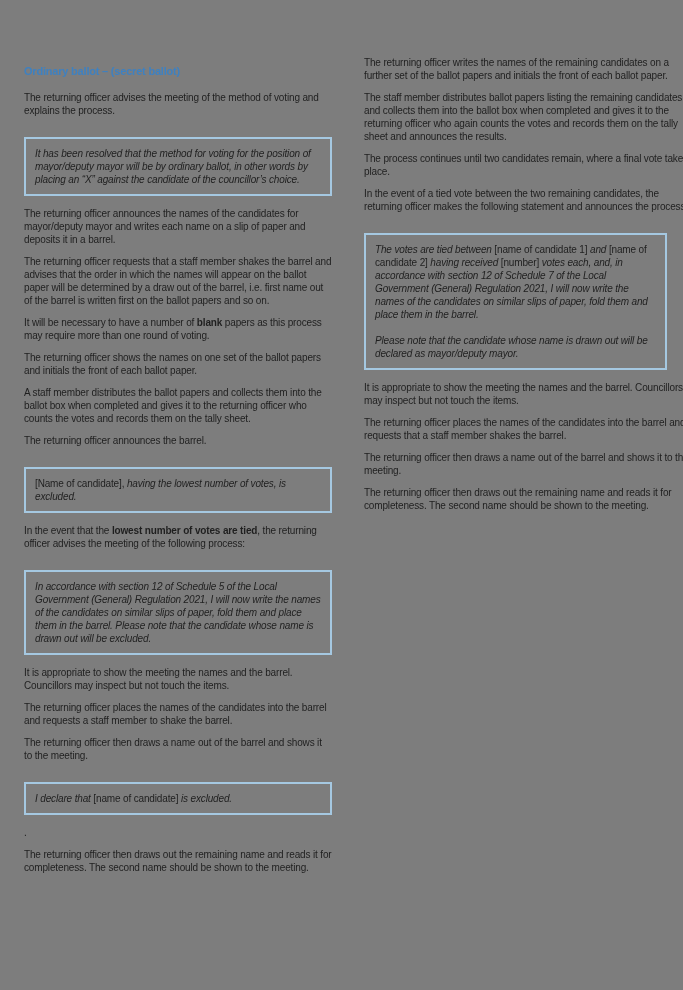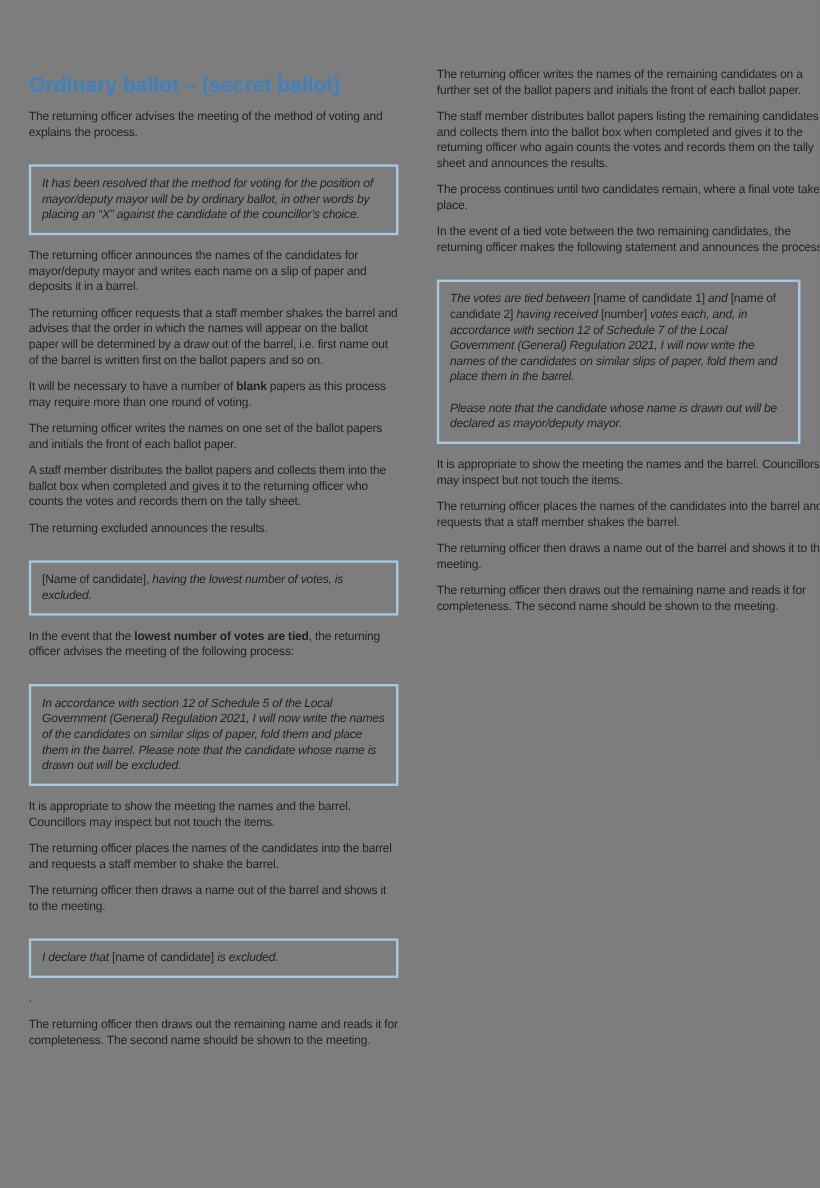--- a/index.html
+++ b/index.html
@@ -14,21 +14,21 @@
   }
   .col {
     position: absolute;
     font-size: 10px;
     line-height: 13px;
     letter-spacing: -0.15px;
   }
   .col-left  { left: 24px;  top: 62px; width: 308px; }
   .col-right { left: 364px; top: 56px; width: 326px; }
   .title {
-    font-size: 18px;
+    font-size: 11px;
     line-height: 19px;
     font-weight: 700;
     color: var(--accent, #3e81c1);
     margin: 0 0 10px 0;
     letter-spacing: -0.2px;
   }
   p.body {
     margin: 0 0 9px 0;
   }
   p.body:last-child { margin-bottom: 0; }
@@ -54,23 +54,23 @@
 <div class="col col-left">
   <h1 class="title">Ordinary ballot – (secret ballot)</h1>
   <div>
       <p class="body"><span class="rn">The returning officer advises the meeting of the method of voting and explains the process.</span></p>
       <div class="box">
         <p><em>It has been resolved that the method for voting for the position of mayor/deputy mayor will be by ordinary ballot, in other words by placing an “X” against the candidate of the councillor’s choice.</em></p>
       </div>
       <p class="body"><span class="rn">The returning officer announces the names of the candidates for mayor/deputy mayor and writes each name on a slip of paper and deposits it in a barrel.</span></p>
       <p class="body"><span class="rn">The returning officer requests that a staff member shakes the barrel and advises that the order in which the names will appear on the ballot paper will be determined by a draw out of the barrel, i.e. first name out of the barrel is written first on the ballot papers and so on.</span></p>
       <p class="body"><span class="rn">It will be necessary to have a number of </span><strong>blank</strong><span class="rn"> papers as this process may require more than one round of voting.</span></p>
-      <p class="body"><span class="rn">The returning officer writes the names on one set of the ballot papers and initials the front of each ballot paper.</span></p>
+      <p class="body"><span class="rn">The returning officer shows the names on one set of the ballot papers and initials the front of each ballot paper.</span></p>
       <p class="body"><span class="rn">A staff member distributes the ballot papers and collects them into the ballot box when completed and gives it to the returning officer who counts the votes and records them on the tally sheet.</span></p>
-      <p class="body"><span class="rn">The returning excluded announces the results.</span></p>
+      <p class="body"><span class="rn">The returning officer announces the barrel.</span></p>
       <div class="box">
         <p><span class="rn">[Name of candidate], </span><em>having the lowest number of votes, is excluded.</em></p>
       </div>
       <p class="body"><span class="rn">In the event that the </span><strong>lowest number of votes are tied</strong><span class="rn">, the returning officer advises the meeting of the following process:</span></p>
       <div class="box">
         <p><em>In accordance with section 12 of Schedule 5 of the Local Government (General) Regulation 2021, I will now write the names of the candidates on similar slips of paper, fold them and place them in the barrel. Please note that the candidate whose name is drawn out will be excluded.</em></p>
       </div>
       <p class="body"><span class="rn">It is appropriate to show the meeting the names and the barrel. Councillors may inspect but not touch the items.</span></p>
       <p class="body"><span class="rn">The returning officer places the names of the candidates into the barrel and requests a staff member to shake the barrel.</span></p>
       <p class="body"><span class="rn">The returning officer then draws a name out of the barrel and shows it to the meeting.</span></p>

